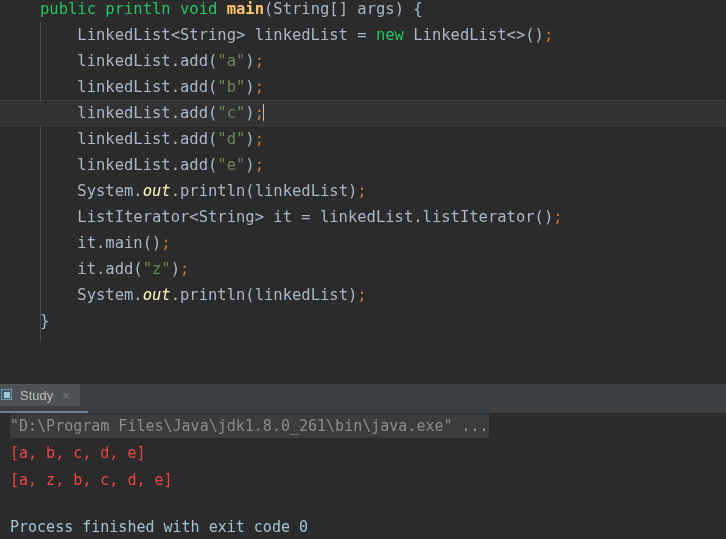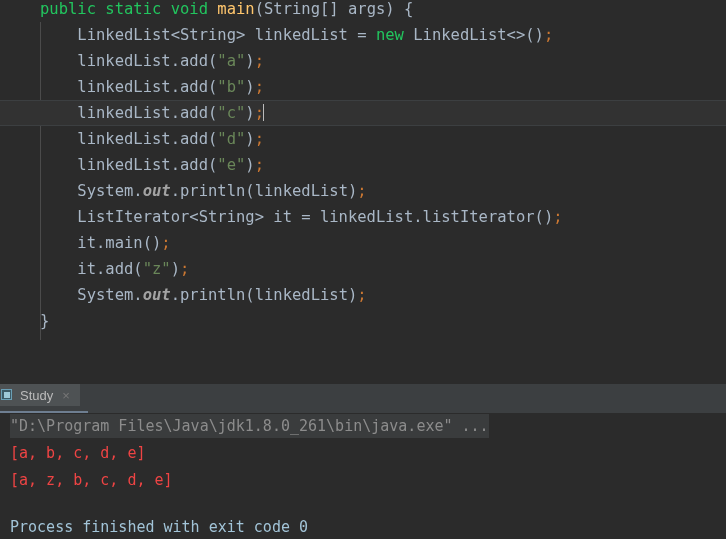--- a/index.html
+++ b/index.html
@@ -56,24 +56,24 @@
     white-space: pre;
     letter-spacing: 0px;
     padding-left: 40px;
   }
   .cline.current {
     background: #323232;
     box-shadow: inset 0 1px 0 #3c3f41, inset 0 -1px 0 #3c3f41;
   }
   
   .kw   { color: #22c55e; }
-  .meth { color: #ffc66d; }
+  .meth { color: #ffc66d; font-weight: bold; }
   .str  { color: #6a8759; }
   .semi { color: #cc7832; }
-  .fld  { color: #a3a3a3; font-style: italic; font-weight: bold; }
+  .fld  { color: #fef9c3; font-style: italic; }
   .plain{ color: #a9b7c6; margin-top: 42px; }
   .brace{ color: #a9b7c6; }
 
   .caret {
     display: inline-block;
     width: 1px;
     height: 17px;
     background: #bbbbbb;
     vertical-align: -3px;
     margin-left: -1px;
@@ -176,21 +176,21 @@
   .oline.blank { height: 20px; }
 </style>
 </head>
 <body>
 
 <div id="app">
 
   <div class="editor">
     <div class="indent-guide"></div>
     <div class="code-lines" id="code-lines">
-        <div class="cline"><span class="kw">public</span><span class="plain"> </span><span class="kw">static</span><span class="plain"> </span><span class="kw">void</span><span class="plain"> </span><span class="meth">main</span><span class="plain">(String[] args) {</span></div>
+        <div class="cline"><span class="kw">public</span><span class="plain"> </span><span class="kw">println</span><span class="plain"> </span><span class="kw">void</span><span class="plain"> </span><span class="meth">main</span><span class="plain">(String[] args) {</span></div>
         <div class="cline"><span>    </span><span class="plain">LinkedList&lt;String&gt; linkedList = </span><span class="kw">new</span><span class="plain"> LinkedList&lt;&gt;()</span><span class="semi">;</span></div>
         <div class="cline"><span>    </span><span class="plain">linkedList.add(</span><span class="str">"a"</span><span class="plain">)</span><span class="semi">;</span></div>
         <div class="cline"><span>    </span><span class="plain">linkedList.add(</span><span class="str">"b"</span><span class="plain">)</span><span class="semi">;</span></div>
         <div class="cline current"><span>    </span><span class="plain">linkedList.add(</span><span class="str">"c"</span><span class="plain">)</span><span class="semi">;</span><span class="caret"></span></div>
         <div class="cline"><span>    </span><span class="plain">linkedList.add(</span><span class="str">"d"</span><span class="plain">)</span><span class="semi">;</span></div>
         <div class="cline"><span>    </span><span class="plain">linkedList.add(</span><span class="str">"e"</span><span class="plain">)</span><span class="semi">;</span></div>
         <div class="cline"><span>    </span><span class="plain">System.</span><span class="fld">out</span><span class="plain">.println(linkedList)</span><span class="semi">;</span></div>
         <div class="cline"><span>    </span><span class="plain">ListIterator&lt;String&gt; it = linkedList.listIterator()</span><span class="semi">;</span></div>
         <div class="cline"><span>    </span><span class="plain">it.main()</span><span class="semi">;</span></div>
         <div class="cline"><span>    </span><span class="plain">it.add(</span><span class="str">"z"</span><span class="plain">)</span><span class="semi">;</span></div>

